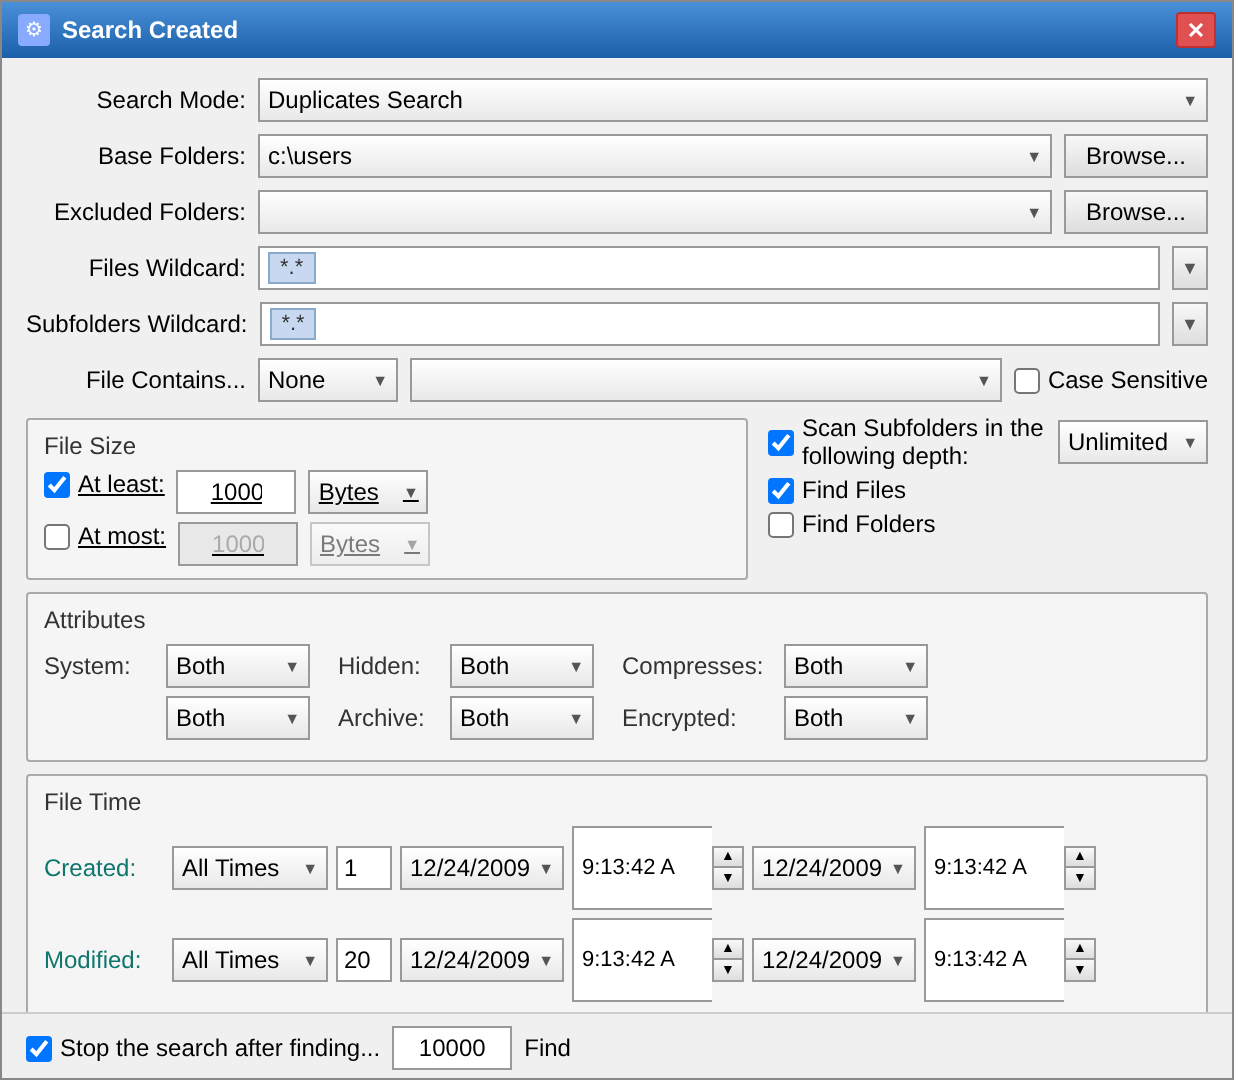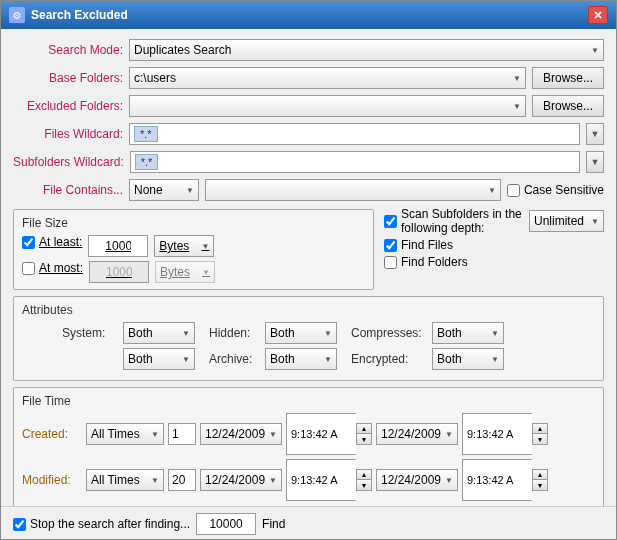--- a/index.html
+++ b/index.html
@@ -73,21 +73,21 @@
       flex-direction: column;
       gap: 6px;
       overflow-y: auto;
     }
     .form-row {
       display: flex;
       align-items: center;
       gap: 6px;
     }
     .form-label {
-      color: #be185d;
+      color: #000000;
       min-width: 110px;
       text-align: right;
       font-size: 12px;
     }
     .dropdown {
       height: 22px;
       border: 1px solid #999;
       background: linear-gradient(to bottom, #fff, #e8e8e8);
       padding: 1px 4px;
       font-size: 12px;
@@ -218,21 +218,20 @@
     .attr-row {
       display: flex;
       align-items: center;
       gap: 6px;
       margin-bottom: 4px;
     }
     .attr-label {
       min-width: 55px;
       font-size: 12px;
       color: #333;
-      margin-left: 40px;
     }
     .small-dropdown {
       height: 22px;
       border: 1px solid #999;
       background: linear-gradient(to bottom, #fff, #e8e8e8);
       padding: 1px 4px;
       font-size: 12px;
       cursor: pointer;
       display: flex;
       align-items: center;
@@ -248,21 +247,21 @@
     }
     .ftime-row {
       display: flex;
       align-items: center;
       gap: 4px;
       margin-bottom: 4px;
     }
     .ftime-label {
       min-width: 60px;
       font-size: 12px;
-      color: #a16207;
+      color: #0f766e;
     }
     .small-num-input {
       width: 28px;
       height: 22px;
       border: 1px solid #999;
       background: white;
       padding: 2px 3px;
       font-size: 12px;
     }
     .time-input-wrap {
@@ -332,21 +331,21 @@
     }
   </style>
 </head>
 <body>
 
 <div class="window">
 
   <div class="title-bar">
     <div class="title-bar-left">
       <div class="title-icon">⚙</div>
-      <span class="title-text">Search Excluded</span>
+      <span class="title-text">Search Created</span>
     </div>
     <div class="title-close">✕</div>
   </div>
 
   <div class="content">
 
     <div class="form-row">
       <span class="form-label">Search Mode:</span>
       <div class="dropdown" style="flex:1">
         <span>Duplicates Search</span>

